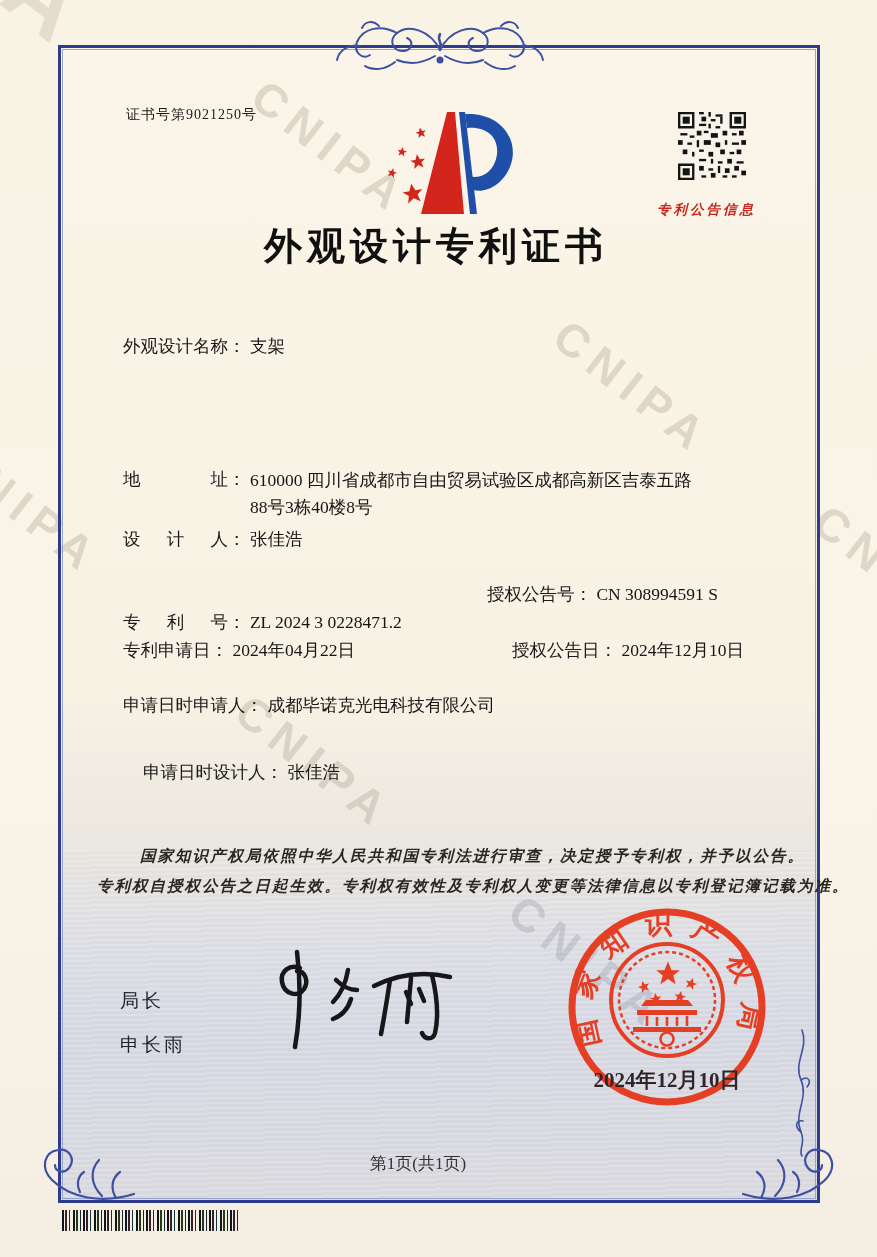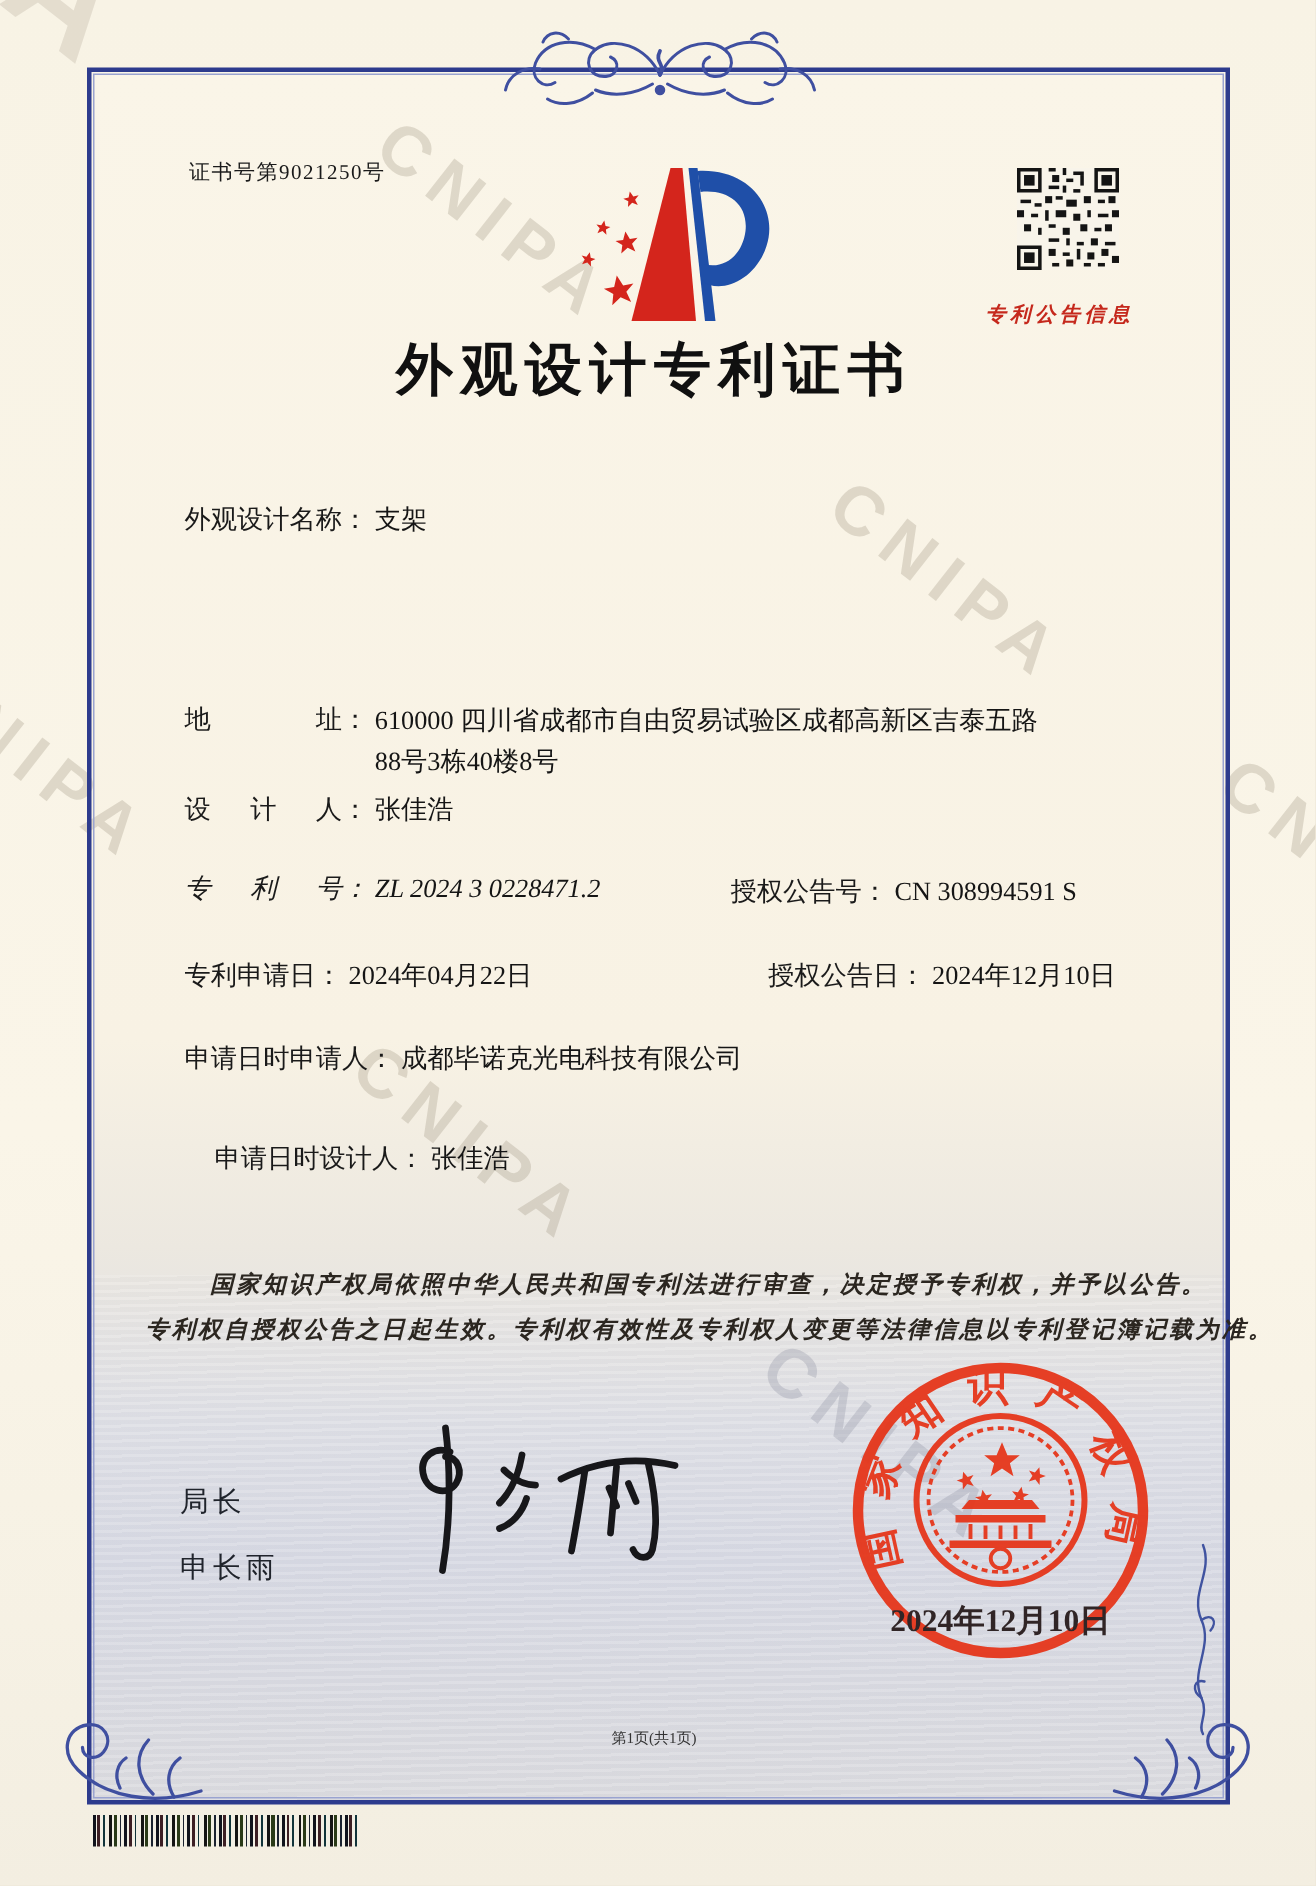--- a/index.html
+++ b/index.html
@@ -27,21 +27,21 @@
   .row2{position:absolute;left:487px;white-space:nowrap;font-size:17.5px;}
   .lab{display:inline-block;}
   .jus{width:105px;text-align:justify;text-align-last:justify;}
   .val{color:#151515;}
   .addr-val{display:inline-block;width:455px;white-space:normal;vertical-align:top;line-height:27px;}
   .stmt{position:absolute;font-size:15.5px;font-style:italic;font-weight:600;letter-spacing:2px;color:#2b2620;white-space:nowrap;}
   .signer{position:absolute;left:120px;font-family:"Liberation Sans","DejaVu Sans",sans-serif;
           font-size:19px;letter-spacing:3px;color:#20242c;}
   .sig{position:absolute;left:256px;top:944px;}
   .seal{position:absolute;left:556px;top:900px;opacity:.93;}
-  .footer{position:absolute;left:58px;top:1152px;width:756px;text-align:center;font-size:10px;color:#333;}
+  .footer{position:absolute;left:40px;top:1152px;width:756px;text-align:center;font-size:17px;color:#333;}
   .barcode{position:absolute;left:62px;top:1210px;width:176px;height:21px;
     background:repeating-linear-gradient(90deg,
       #10131c 0 2px,#f2efe4 2px 3px,#3c1f24 3px 5px,#f2efe4 5px 7px,
       #11343a 7px 8px,#f2efe4 8px 11px,#141414 11px 13px,#f2efe4 13px 14px,
       #2a3a18 14px 16px,#f2efe4 16px 18px,#1b2330 18px 19px,#f2efe4 19px 21px);}
   svg{display:block;}
 </style>
 </head>
 <body>
 
@@ -192,21 +192,21 @@
   <div class="row" style="top:467px;">
     <span class="lab jus">地址</span><span>：</span>
     <span class="val addr-val">610000 四川省成都市自由贸易试验区成都高新区吉泰五路88号3栋40楼8号</span>
   </div>
 
   <div class="row" style="top:527px;">
     <span class="lab jus">设计人</span><span>：</span>
     <span class="val">张佳浩</span>
   </div>
 
-  <div class="row" style="top:580px;font-style:italic;">
+  <div class="row" style="top:610px;">
     <span class="lab jus">专利号</span><span>：</span>
     <span class="val">ZL 2024 3 0228471.2</span>
   </div>
   <div class="row2" style="top:582px;">
     <span class="lab">授权公告号</span><span>：</span>
     <span class="val">CN 308994591 S</span>
   </div>
 
   <div class="row" style="top:638px;">
     <span class="lab">专利申请日</span><span>：</span>

